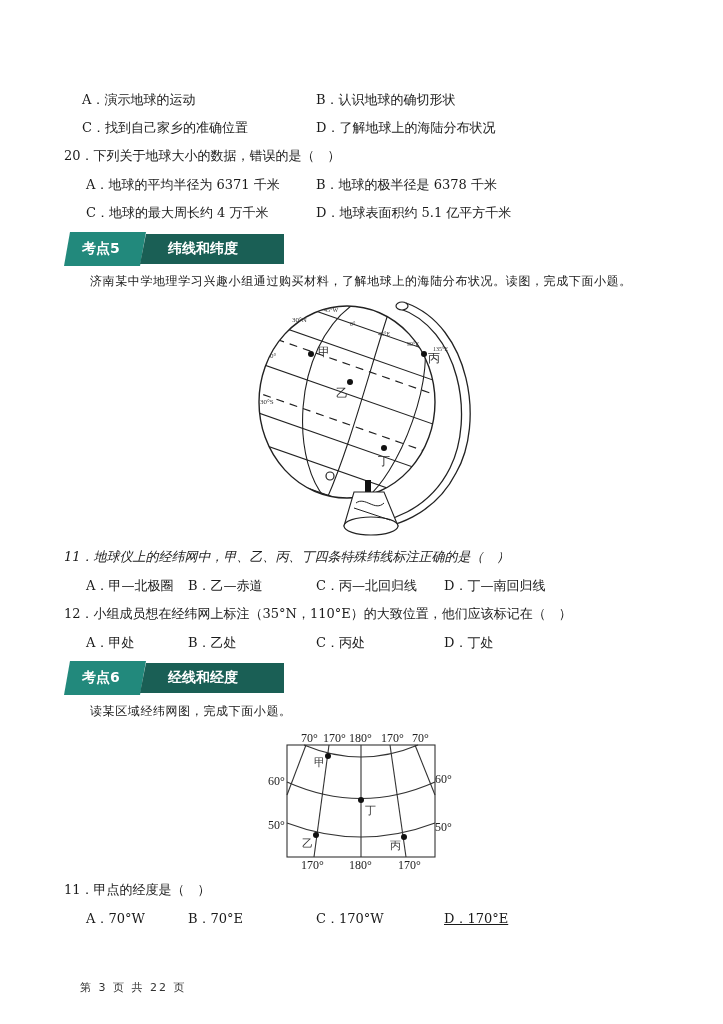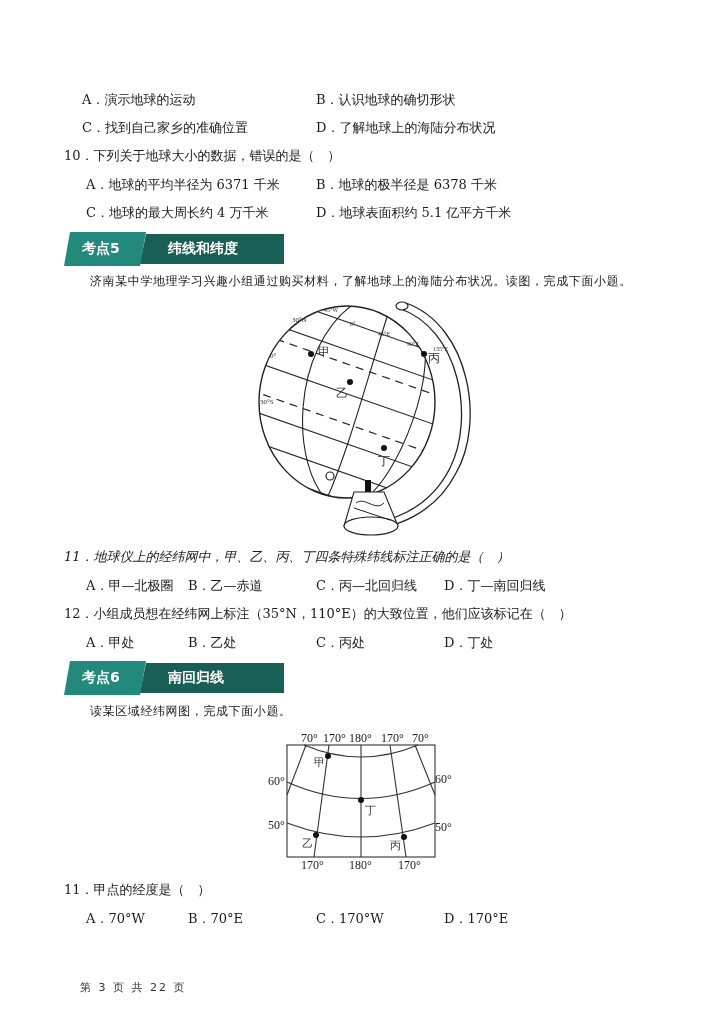--- a/index.html
+++ b/index.html
@@ -21,21 +21,21 @@
   svg text { font-family:"Liberation Serif","DejaVu Serif",serif; }
 </style>
 </head>
 <body>
 
 <div class="opt" style="left:82px;top:92px;">A．演示地球的运动</div>
 <div class="opt" style="left:316px;top:92px;">B．认识地球的确切形状</div>
 <div class="opt" style="left:82px;top:120px;">C．找到自己家乡的准确位置</div>
 <div class="opt" style="left:316px;top:120px;">D．了解地球上的海陆分布状况</div>
 
-<div class="line" style="left:64px;top:148px;">10．下列关于地球大小的数据，错误的是（　）</div>
+<div class="line" style="left:64px;top:148px;">20．下列关于地球大小的数据，错误的是（　）</div>
 <div class="opt" style="left:86px;top:177px;">A．地球的平均半径为 6371 千米</div>
 <div class="opt" style="left:316px;top:177px;">B．地球的极半径是 6378 千米</div>
 <div class="opt" style="left:86px;top:205px;">C．地球的最大周长约 4 万千米</div>
 <div class="opt" style="left:316px;top:205px;">D．地球表面积约 5.1 亿平方千米</div>
 
 <div class="banner" style="top:232px;">
   <div class="b-left"></div>
   <div class="b-right"></div>
   <span class="b-label">考点5</span>
   <span class="b-title">纬线和纬度</span>
@@ -106,21 +106,21 @@
 <div class="line" style="left:64px;top:606px;">12．小组成员想在经纬网上标注（35°N，110°E）的大致位置，他们应该标记在（　）</div>
 <div class="opt" style="left:86px;top:635px;">A．甲处</div>
 <div class="opt" style="left:188px;top:635px;">B．乙处</div>
 <div class="opt" style="left:316px;top:635px;">C．丙处</div>
 <div class="opt" style="left:444px;top:635px;text-align:center;">D．丁处</div>
 
 <div class="banner" style="top:661px;">
   <div class="b-left"></div>
   <div class="b-right"></div>
   <span class="b-label">考点6</span>
-  <span class="b-title">南回归线</span>
+  <span class="b-title">经线和经度</span>
 </div>
 <div class="intro" style="left:90px;top:703px;">读某区域经纬网图，完成下面小题。</div>
 
 <svg style="position:absolute;left:260px;top:727px;" width="210" height="148" viewBox="0 0 210 148">
   <rect x="27" y="18" width="148" height="112" fill="#fff" stroke="#333" stroke-width="1.1"></rect>
   <g stroke="#333" stroke-width="1.1" fill="none">
 
     <path d="M 44 18 Q 101 42 158 18"></path>
     <path d="M 27 55 Q 101 88 175 55"></path>
     <path d="M 27 96 Q 101 124 175 96"></path>
@@ -154,15 +154,15 @@
   <circle cx="56" cy="108" r="3" fill="#111"></circle>
   <text x="42" y="120" font-size="11" fill="#333">乙</text>
   <circle cx="144" cy="110" r="3" fill="#111"></circle>
   <text x="130" y="122" font-size="11" fill="#333">丙</text>
 </svg>
 
 <div class="line" style="left:64px;top:882px;">11．甲点的经度是（　）</div>
 <div class="opt" style="left:86px;top:911px;">A．70°W</div>
 <div class="opt" style="left:188px;top:911px;">B．70°E</div>
 <div class="opt" style="left:316px;top:911px;">C．170°W</div>
-<div class="opt" style="left:444px;top:911px;">D．170°E</div>
+<div class="opt" style="left:444px;top:911px;text-decoration:underline;">D．170°E</div>
 
 <div class="footer">第 3 页 共 22 页</div>
 
 </body></html>

